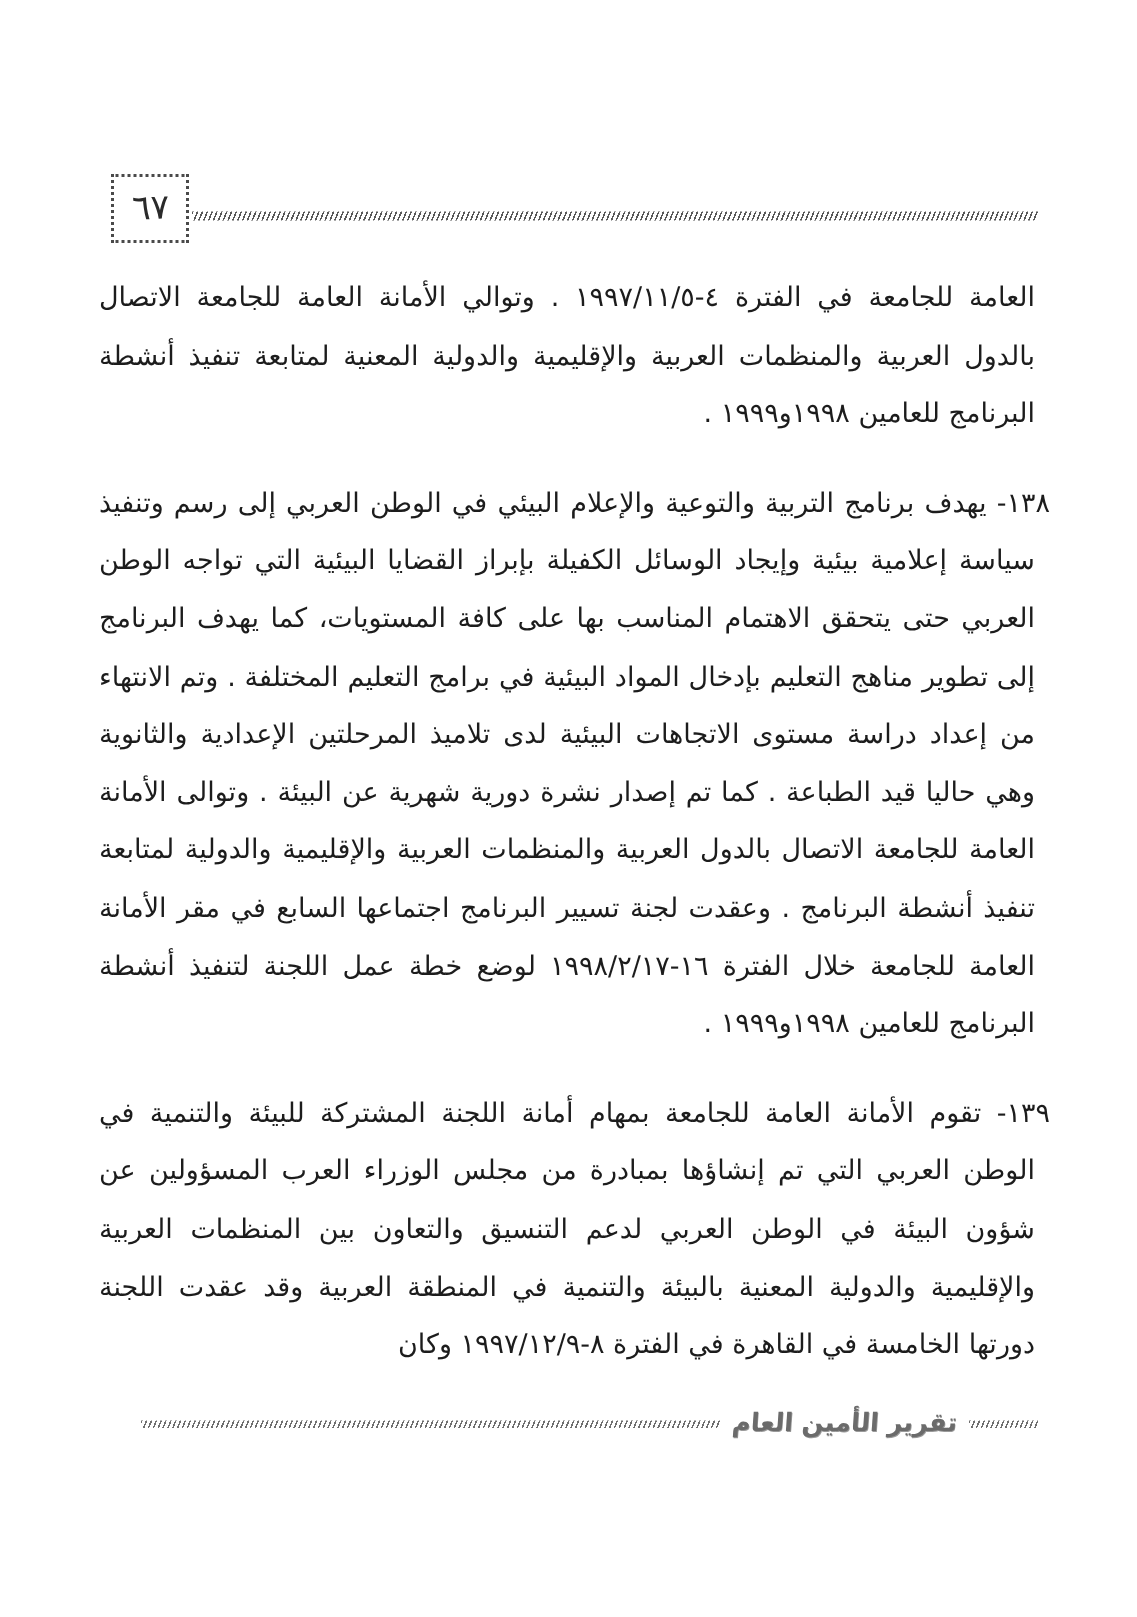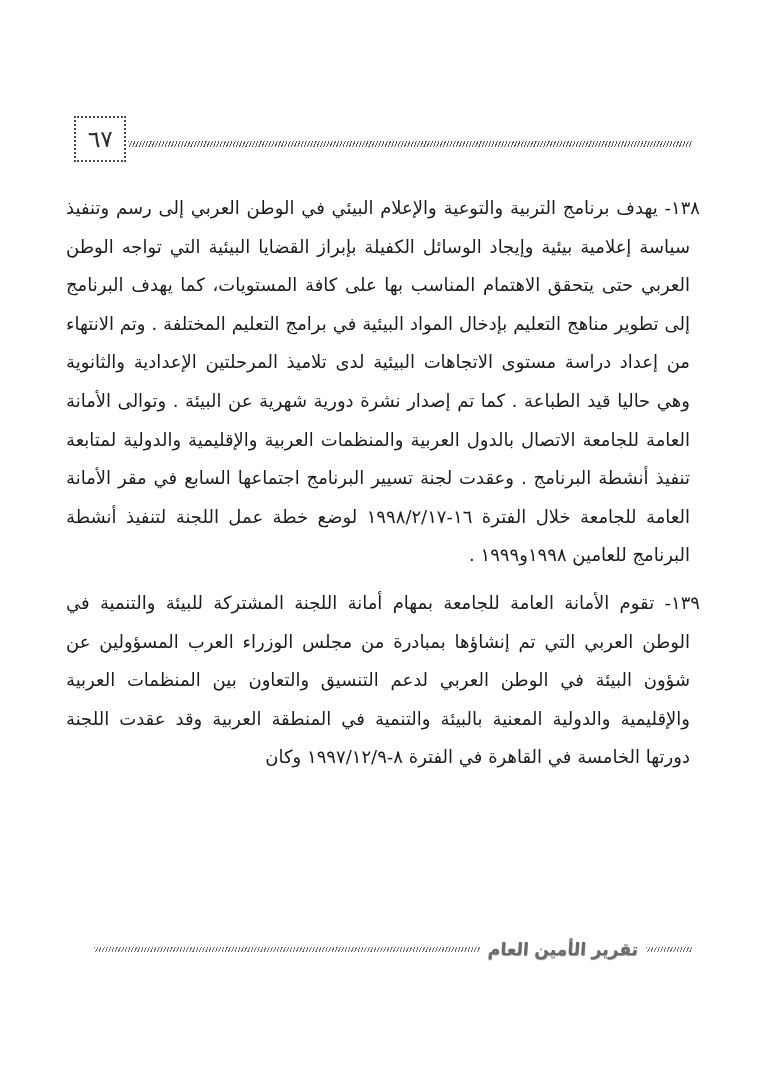--- a/index.html
+++ b/index.html
@@ -56,21 +56,21 @@
     left: 66px;
     font-size: 18px;
     line-height: 38.6px;
     text-align: justify;
     color: #1c1c1c;
   }
   .body-text p {
     margin: 0;
   }
   .body-text p.numbered {
-    margin-top: 9px;
+    margin-top: 21px;
     text-indent: -10px; 
   }
   .para-num {
     letter-spacing: 1px;
   }
 
   
   .footer {
     position: absolute;
     left: 94px;
@@ -111,20 +111,21 @@
 
 <div class="page">
 
   <div class="page-number-box">
     <span>٦٧</span>
   </div>
   <div class="header-rule"></div>
 
   <div class="body-text">
 
+    <p>العامة للجامعة في الفترة ٤-١٩٩٧/١١/٥ . وتوالي الأمانة العامة للجامعة الاتصال بالدول العربية والمنظمات العربية والإقليمية والدولية المعنية لمتابعة تنفيذ أنشطة البرنامج للعامين ١٩٩٨و١٩٩٩ .</p>
 
     <p class="numbered"><span class="para-num">١٣٨-</span> <span>يهدف برنامج التربية والتوعية والإعلام البيئي في الوطن العربي إلى رسم وتنفيذ سياسة إعلامية بيئية وإيجاد الوسائل الكفيلة بإبراز القضايا البيئية التي تواجه الوطن العربي حتى يتحقق الاهتمام المناسب بها على كافة المستويات، كما يهدف البرنامج إلى تطوير مناهج التعليم بإدخال المواد البيئية في برامج التعليم المختلفة . وتم الانتهاء من إعداد دراسة مستوى الاتجاهات البيئية لدى تلاميذ المرحلتين الإعدادية والثانوية وهي حاليا قيد الطباعة . كما تم إصدار نشرة دورية شهرية عن البيئة . وتوالى الأمانة العامة للجامعة الاتصال بالدول العربية والمنظمات العربية والإقليمية والدولية لمتابعة تنفيذ أنشطة البرنامج . وعقدت لجنة تسيير البرنامج اجتماعها السابع في مقر الأمانة العامة للجامعة خلال الفترة ١٦-١٩٩٨/٢/١٧ لوضع خطة عمل اللجنة لتنفيذ أنشطة البرنامج للعامين ١٩٩٨و١٩٩٩ .</span></p>
 
     <p class="numbered"><span class="para-num">١٣٩-</span> <span>تقوم الأمانة العامة للجامعة بمهام أمانة اللجنة المشتركة للبيئة والتنمية في الوطن العربي التي تم إنشاؤها بمبادرة من مجلس الوزراء العرب المسؤولين عن شؤون البيئة في الوطن العربي لدعم التنسيق والتعاون بين المنظمات العربية والإقليمية والدولية المعنية بالبيئة والتنمية في المنطقة العربية وقد عقدت اللجنة دورتها الخامسة في القاهرة في الفترة ٨-١٩٩٧/١٢/٩ وكان</span></p>
 
   </div>
 
   <div class="footer">
     <div class="footer-rule-long"></div>
     <div class="footer-title">تقرير الأمين العام</div>

